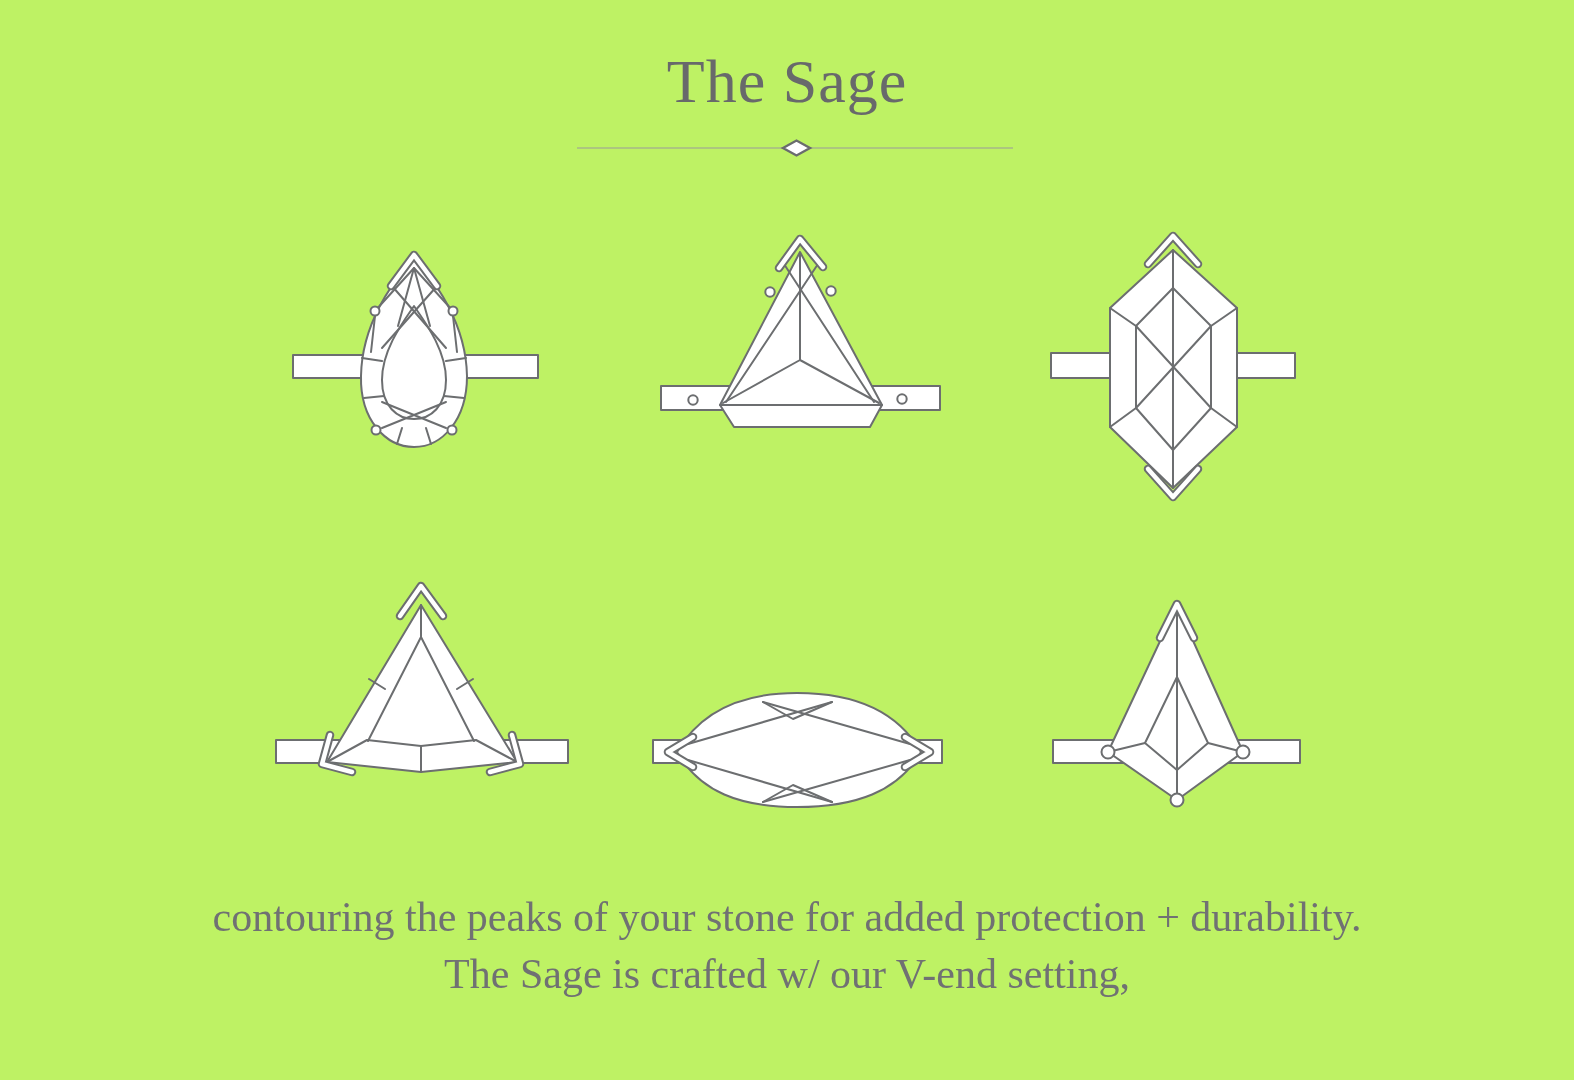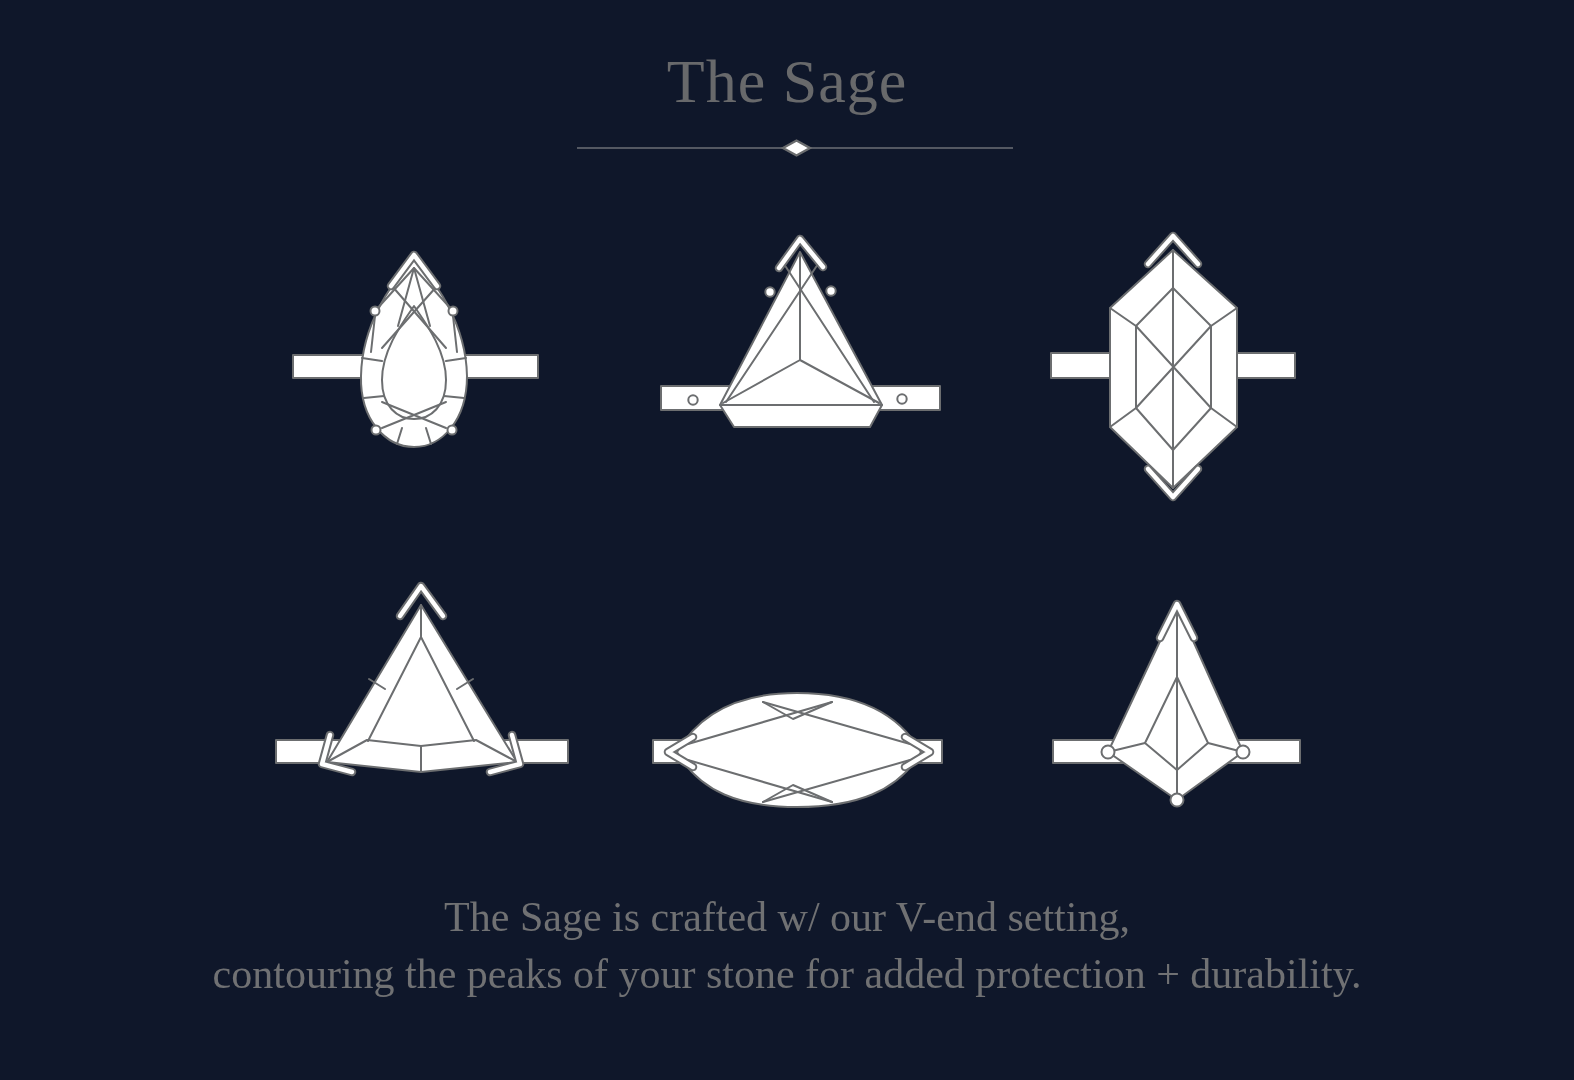--- a/index.html
+++ b/index.html
@@ -1,19 +1,19 @@
 <!DOCTYPE html>
 <html><head>
 <meta charset="utf-8">
 <style>
   html,body{margin:0;padding:0;background:#ffffff;}
   .page{
     position:relative;
     width:1574px;height:1080px;
-    background:#0f172a;
+    background:#bef264;
     overflow:hidden;
     font-family:"Liberation Serif", serif;
   }
   .title{
     position:absolute;top:48px;left:0;width:1574px;
     text-align:center;
     font-size:62px;line-height:66px;
     letter-spacing:1px;
     color:#68696b;
   }
@@ -141,17 +141,17 @@
       <path d="M1108,752 L1145,743 M1243,752 L1208,743"></path>
       <circle class="white" cx="1108" cy="752" r="6.5"></circle>
       <circle class="white" cx="1243" cy="752" r="6.5"></circle>
       <circle class="white" cx="1177" cy="800" r="6.5"></circle>
     </g>
     <path class="v-outer" d="M1160,638 L1177,604 L1194,638"></path>
     <path class="v-inner" d="M1160,638 L1177,604 L1194,638"></path>
   </svg>
 
   <div class="caption">
+    <div>contouring the peaks of your stone for added protection + durability.</div>
     <div>The Sage is crafted w/ our V-end setting,</div>
-    <div>contouring the peaks of your stone for added protection + durability.</div>
   </div>
 
 </div>
 
 </body></html>

